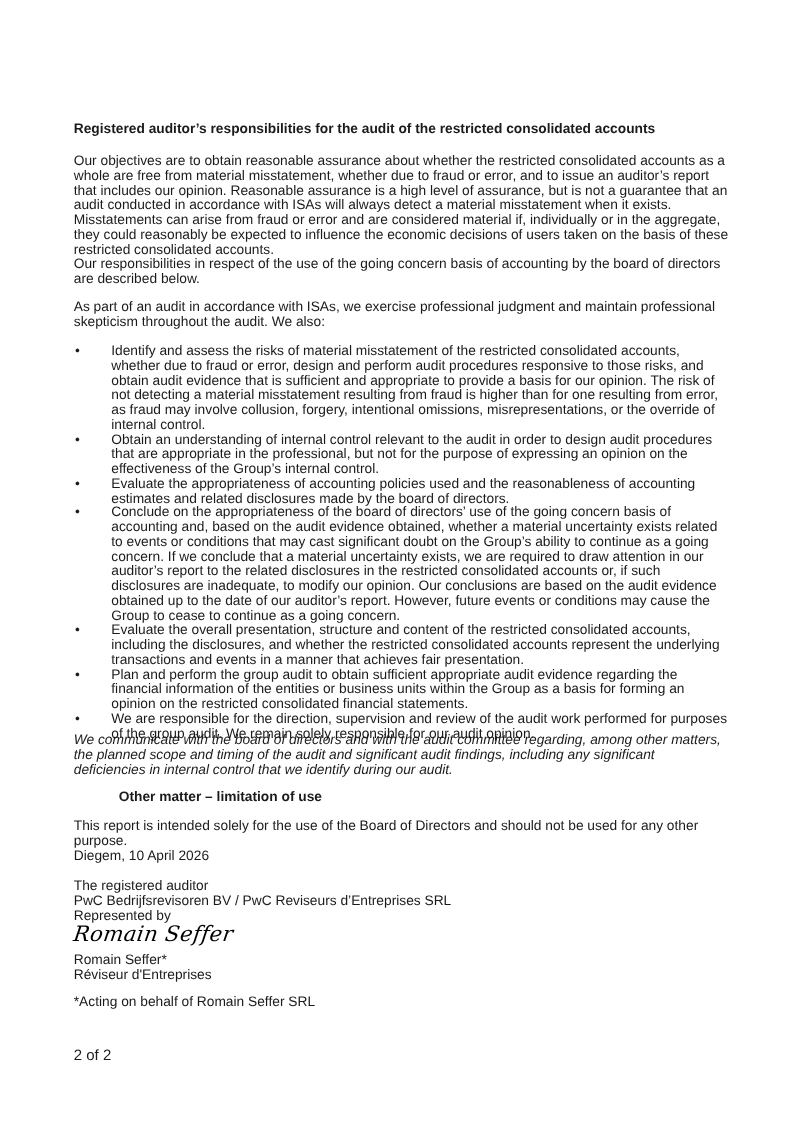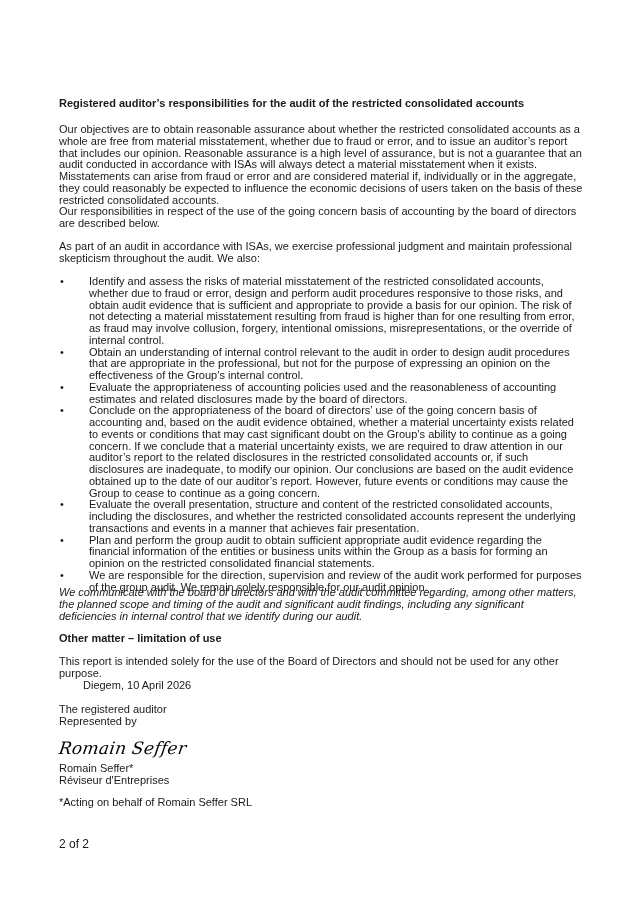--- a/index.html
+++ b/index.html
@@ -36,28 +36,29 @@
     <li><span class="dot">•</span><span>Obtain an understanding of internal control relevant to the audit in order to design audit procedures that are appropriate in the professional, but not for the purpose of expressing an opinion on the effectiveness of the Group’s internal control.</span></li>
     <li><span class="dot">•</span><span>Evaluate the appropriateness of accounting policies used and the reasonableness of accounting estimates and related disclosures made by the board of directors.</span></li>
     <li><span class="dot">•</span><span>Conclude on the appropriateness of the board of directors’ use of the going concern basis of accounting and, based on the audit evidence obtained, whether a material uncertainty exists related to events or conditions that may cast significant doubt on the Group’s ability to continue as a going concern. If we conclude that a material uncertainty exists, we are required to draw attention in our auditor’s report to the related disclosures in the restricted consolidated accounts or, if such disclosures are inadequate, to modify our opinion. Our conclusions are based on the audit evidence obtained up to the date of our auditor’s report. However, future events or conditions may cause the Group to cease to continue as a going concern.</span></li>
     <li><span class="dot">•</span><span>Evaluate the overall presentation, structure and content of the restricted consolidated accounts, including the disclosures, and whether the restricted consolidated accounts represent the underlying transactions and events in a manner that achieves fair presentation.</span></li>
     <li><span class="dot">•</span><span>Plan and perform the group audit to obtain sufficient appropriate audit evidence regarding the financial information of the entities or business units within the Group as a basis for forming an opinion on the restricted consolidated financial statements.</span></li>
     <li><span class="dot">•</span><span>We are responsible for the direction, supervision and review of the audit work performed for purposes of the group audit. We remain solely responsible for our audit opinion.</span></li>
   </ul>
 
   <p class="blk" style="top:587px;font-style:italic;">We communicate with the board of directors and with the audit committee regarding, among other matters, the planned scope and timing of the audit and significant audit findings, including any significant deficiencies in internal control that we identify during our audit.</p>
 
-  <p class="blk bold" style="top:633px;">Other matter – limitation of use</p>
+  <p class="blk bold" style="top:633px;margin-left:36px;">Other matter – limitation of use</p>
 
   <p class="blk" style="top:656px;">This report is intended solely for the use of the Board of Directors and should not be used for any other purpose.</p>
 
-  <p class="blk" style="top:680px;margin-left:24px;">Diegem, 10 April 2026</p>
+  <p class="blk" style="top:680px;">Diegem, 10 April 2026</p>
 
   <div class="blk" style="top:704px;">
     <div>The registered auditor</div>
+    <div>PwC Bedrijfsrevisoren BV / PwC Reviseurs d’Entreprises SRL</div>
     <div>Represented by</div>
   </div>
 
   <div class="sig" style="top:738px;">Romain Seffer</div>
 
   <div class="blk" style="top:763px;">
     <div>Romain Seffer*</div>
     <div>Réviseur d'Entreprises</div>
   </div>
 

